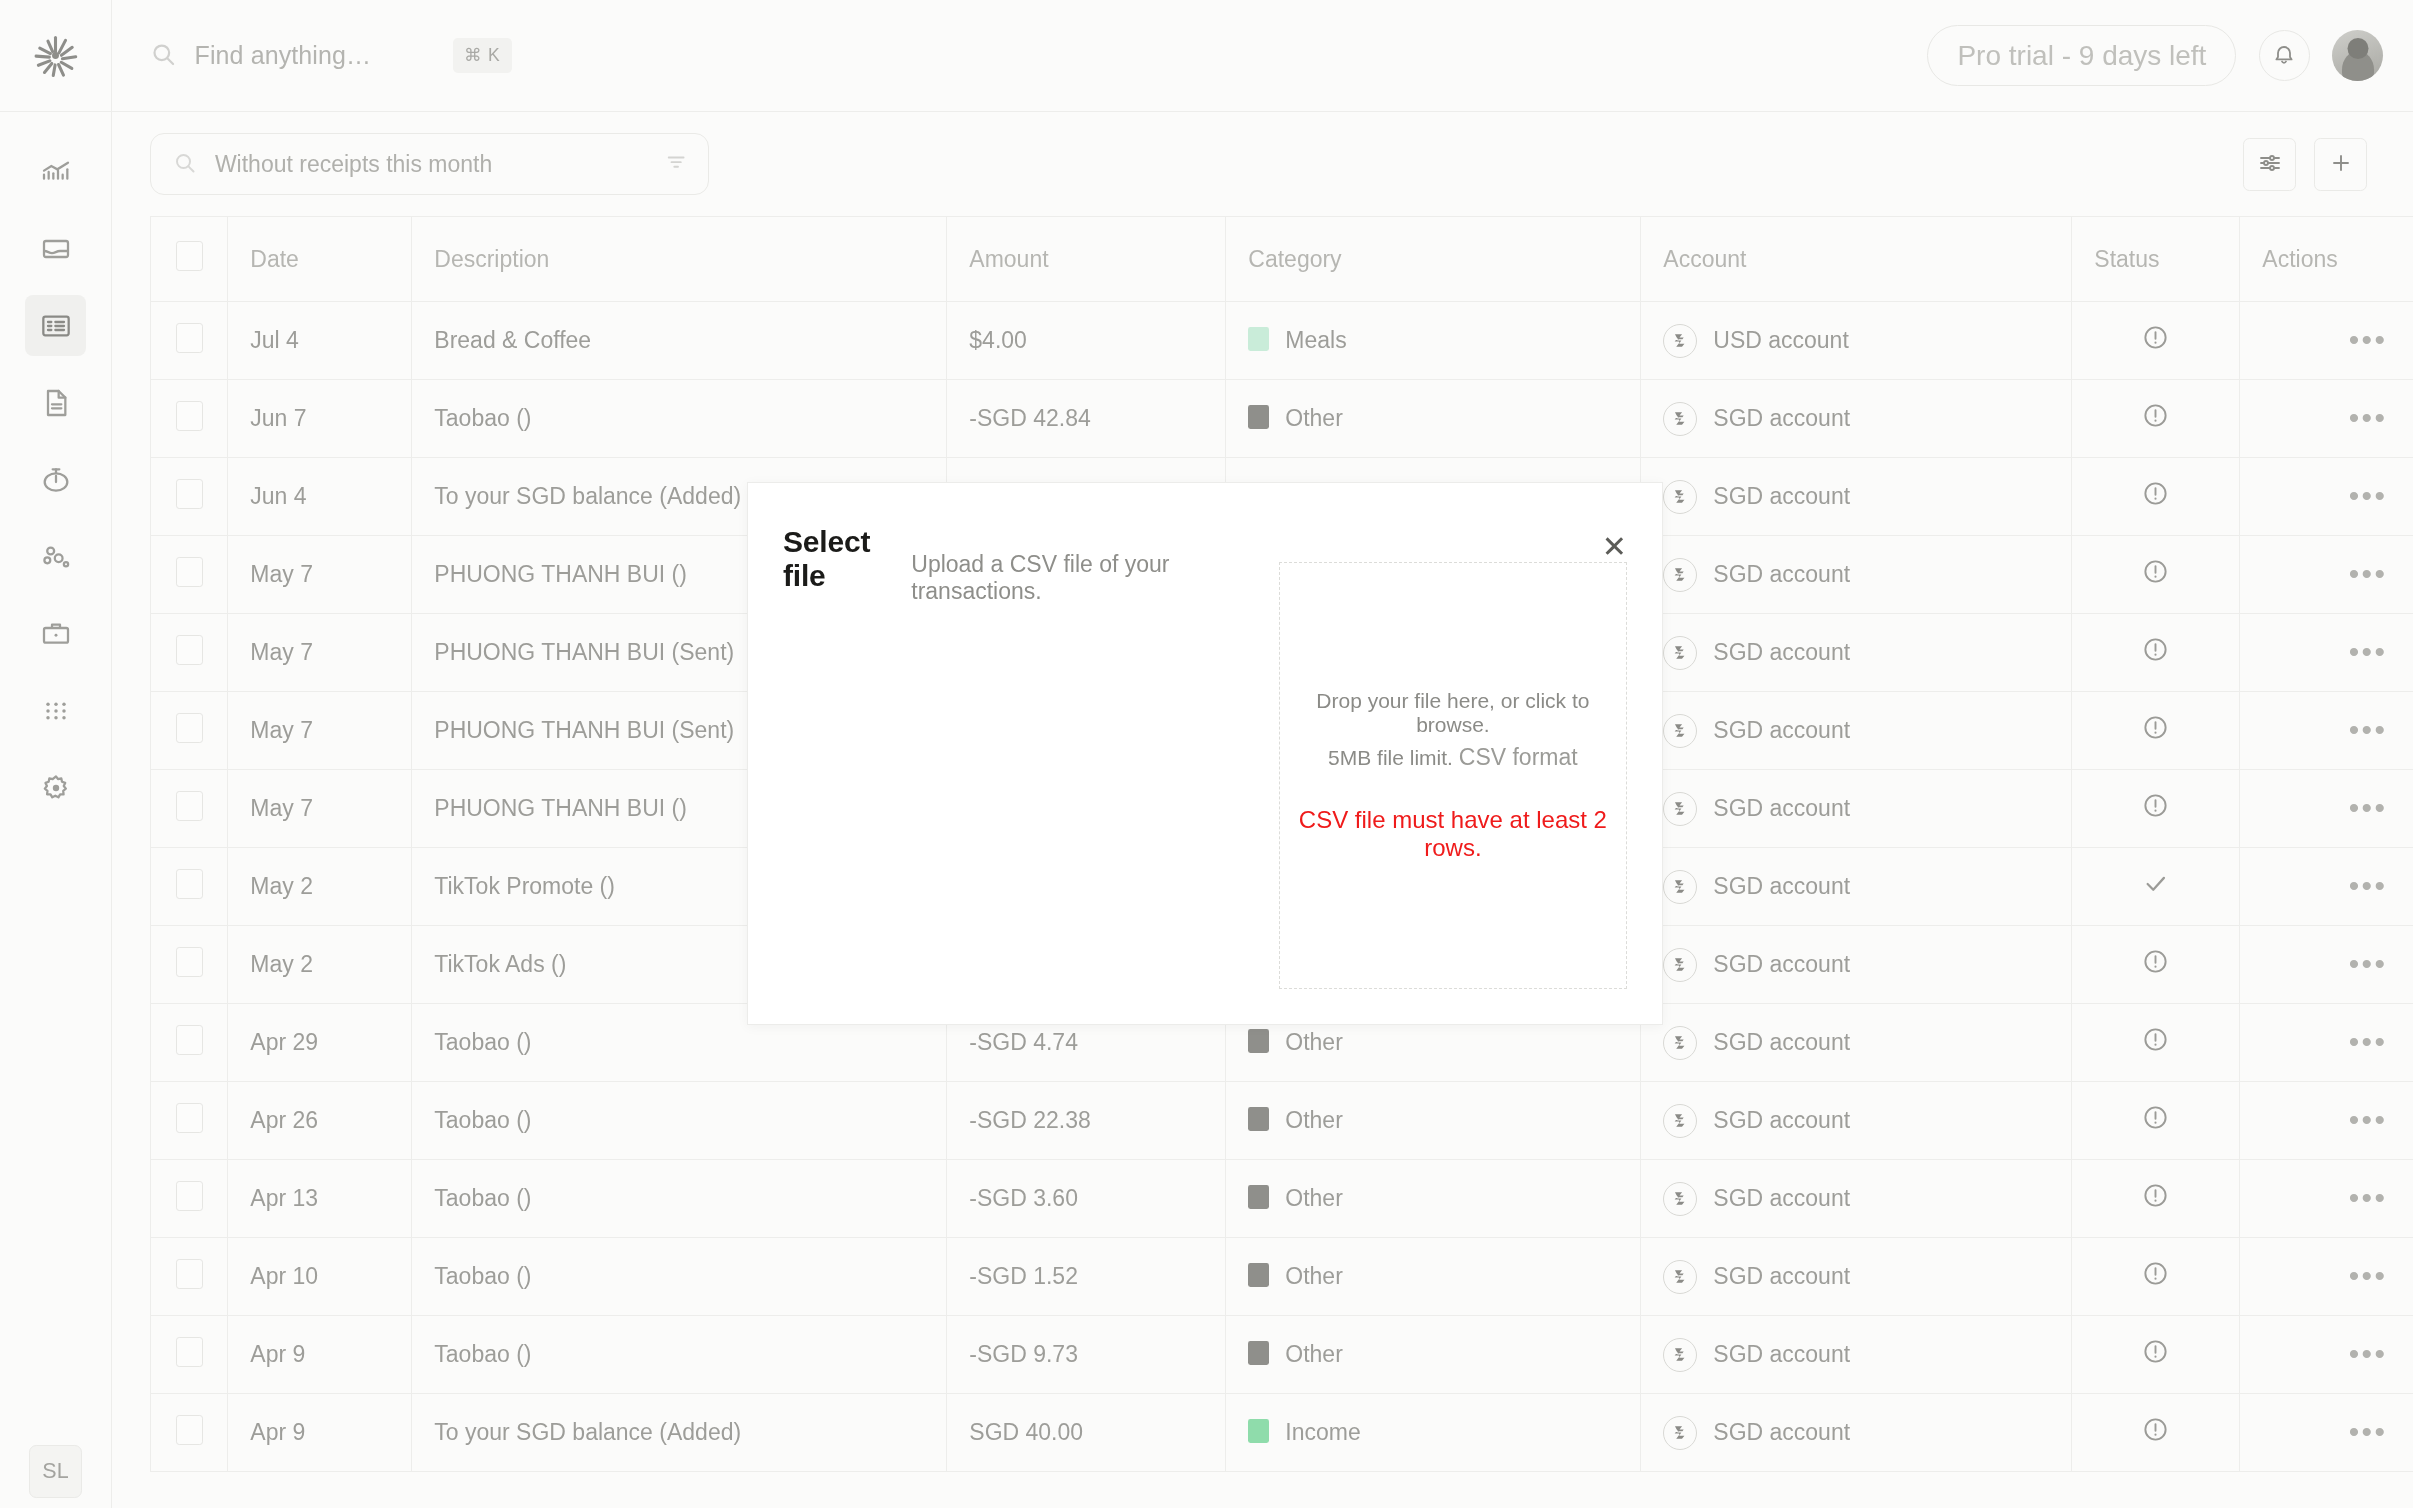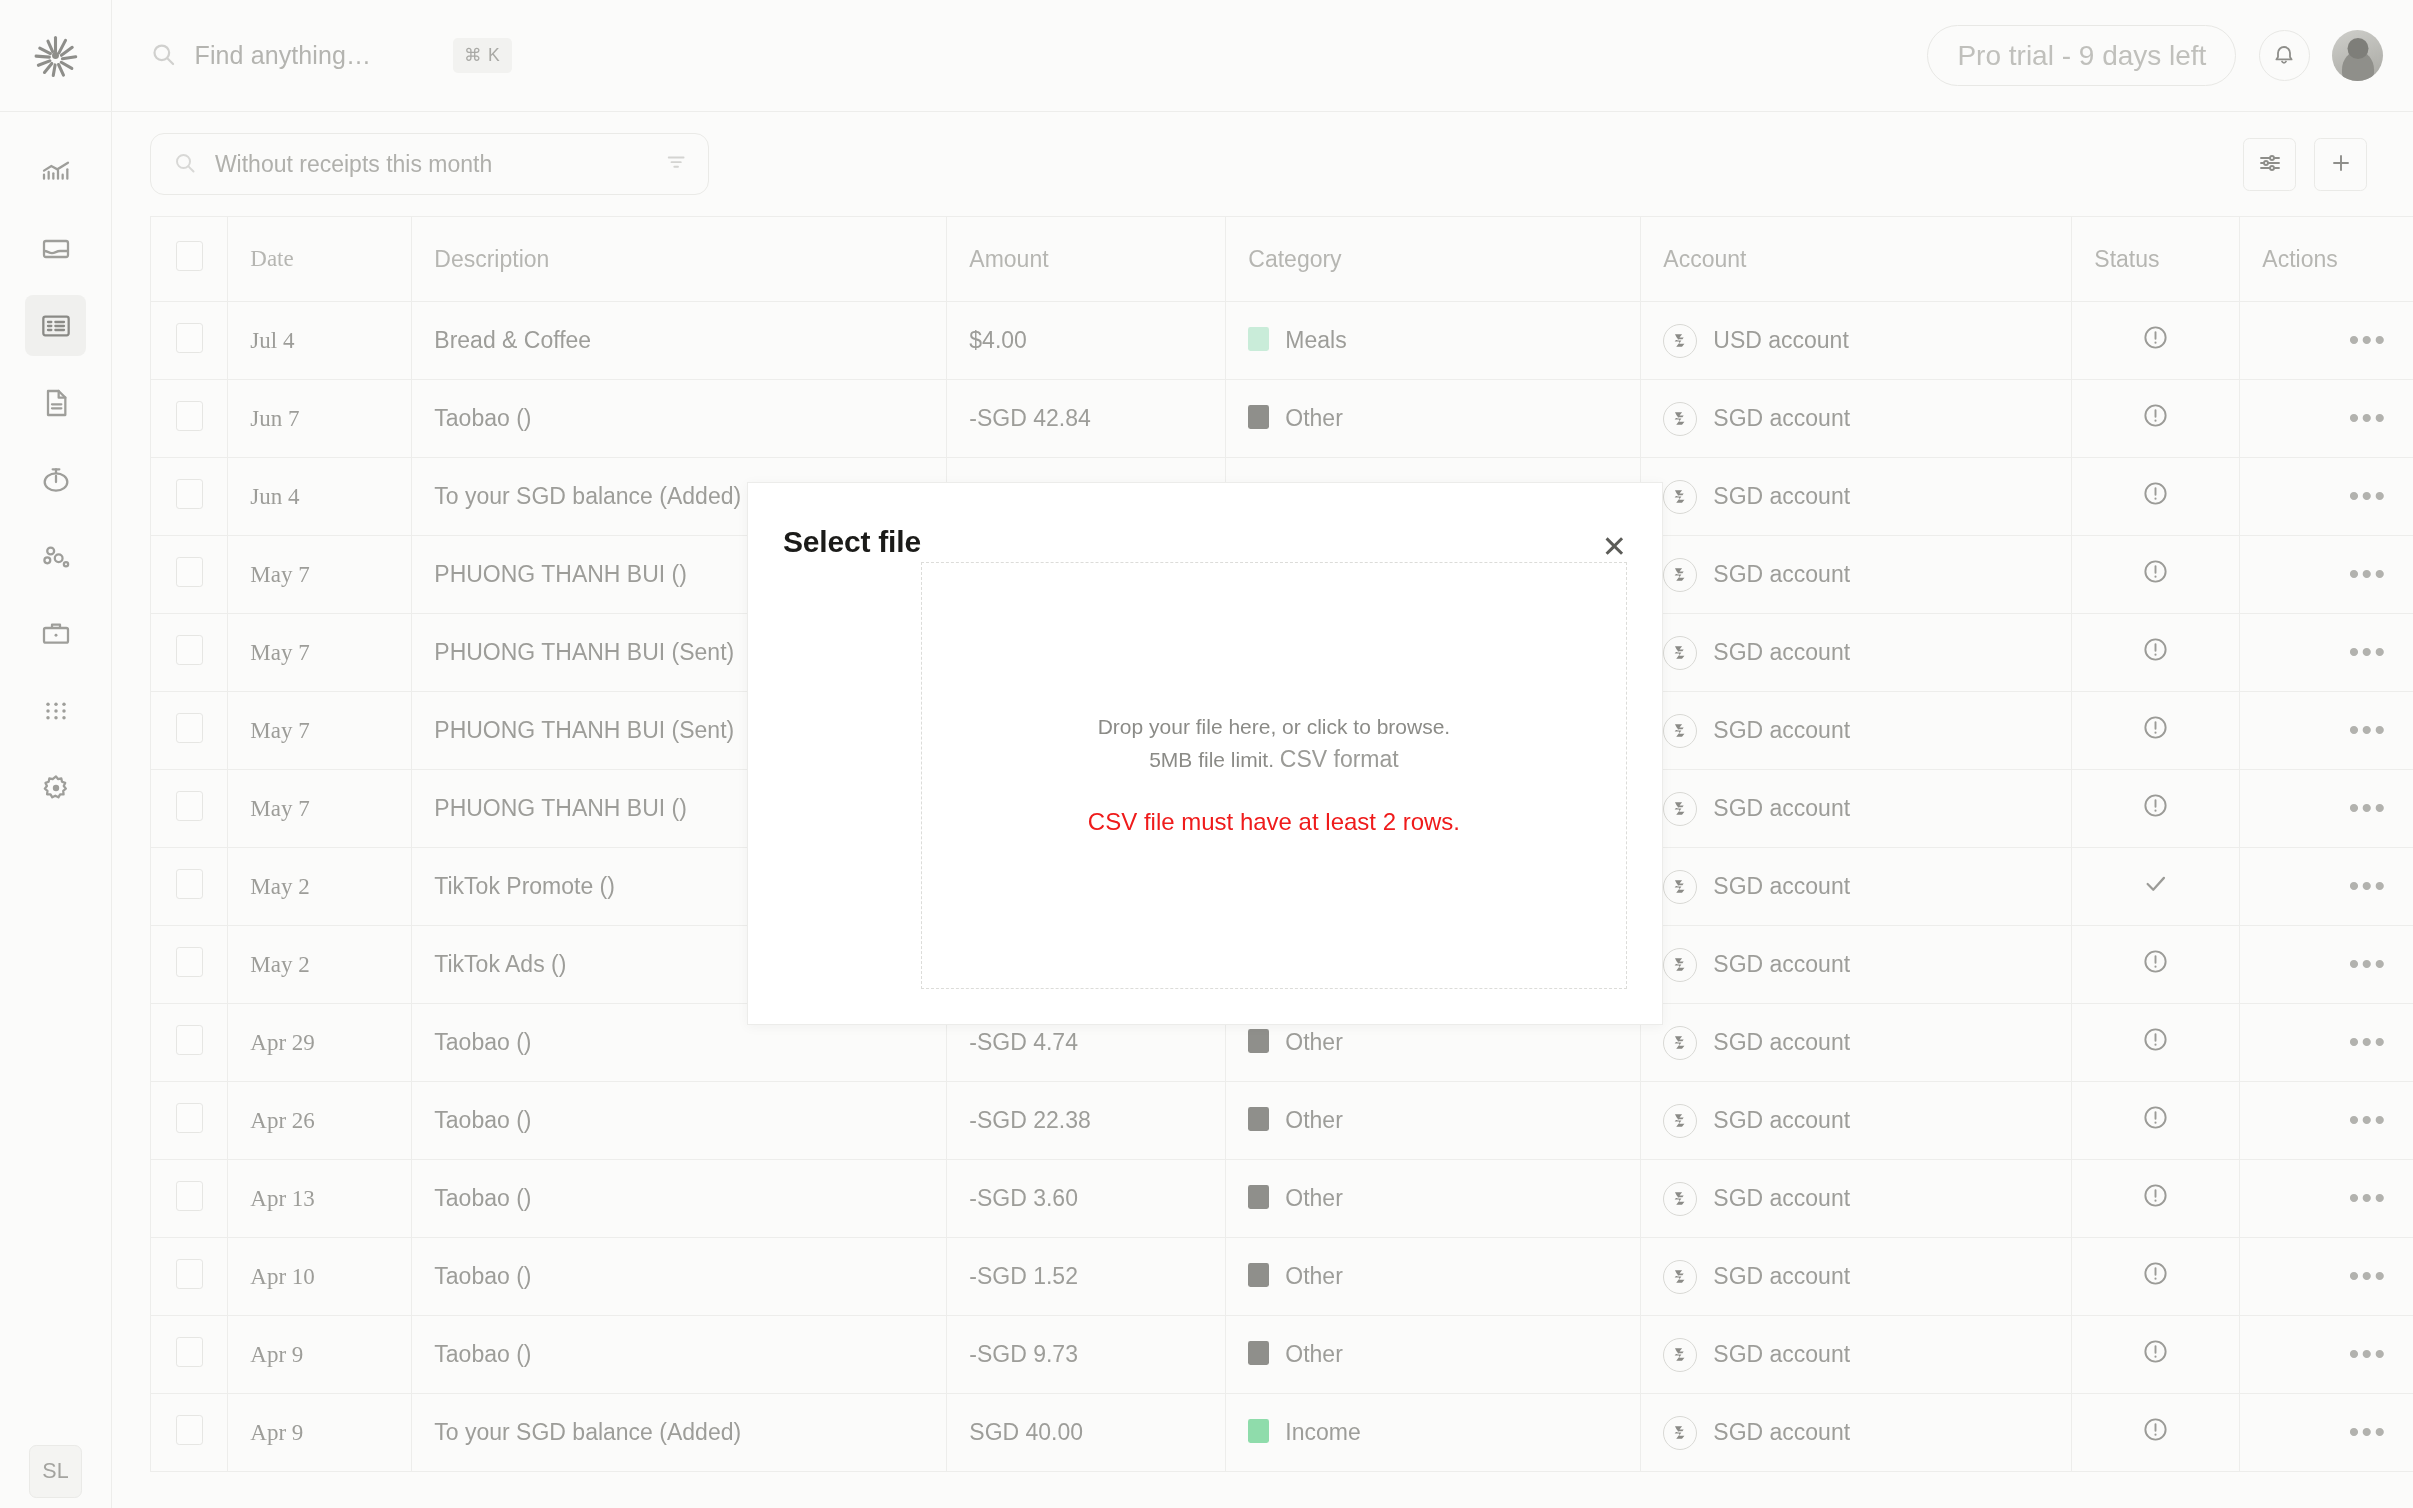--- a/index.html
+++ b/index.html
@@ -126,21 +126,21 @@
     border: 0.8px solid #ededeb;
     border-left: none; border-top: none;
     font-weight: normal; text-align: left;
     color: #9d9d99; font-size: 23px;
     padding: 0 22.3px; height: 78px; vertical-align: middle;
     overflow: hidden; white-space: nowrap;
   }
   table.txn thead th { height: 85px; color: #b6b6b2; border-top: 0.8px solid #ededeb; }
   table.txn th:first-child, table.txn td:first-child { border-left: 0.8px solid #ededeb; }
   .col-chk   { width: 77px;  padding: 0 !important; text-align: center !important; }
-  .col-date  { width: 184px; font-family: Liberation Serif, serif; }
+  .col-date  { width: 184px; }
   .col-desc  { width: 535px; }
   .col-amt   { width: 279px; }
   .col-cat   { width: 415px; }
   .col-acct  { width: 431px; }
   .col-stat  { width: 168px; text-align: center !important; padding: 0 !important; }
   .col-act   { width: 257px; text-align: center !important; padding: 0 !important; }
   .chkbox {
     width: 27px; height: 30px; border: 0.8px solid #e6e6e3;
     border-radius: 3.2px; display: inline-block; background: #fcfcfb;
   }
@@ -767,20 +767,21 @@
         </table>
       </div>
 
     </div>
   </div>
 
   <div class="modal-backdrop" style="pointer-events:none;"></div>
   <div class="modal">
     <div class="modal-title">Select file</div>
     <div class="modal-close">✕</div>
+    <div class="modal-sub">Upload a CSV file of your transactions.</div>
     <div class="dropzone">
       <div class="dz-line1">Drop your file here, or click to browse.</div>
       <div class="dz-line2">
         <span>5MB file limit.</span>
         <span class="small">CSV format</span>
       </div>
       <div class="dz-error">CSV file must have at least 2 rows.</div>
     </div>
   </div>
 

